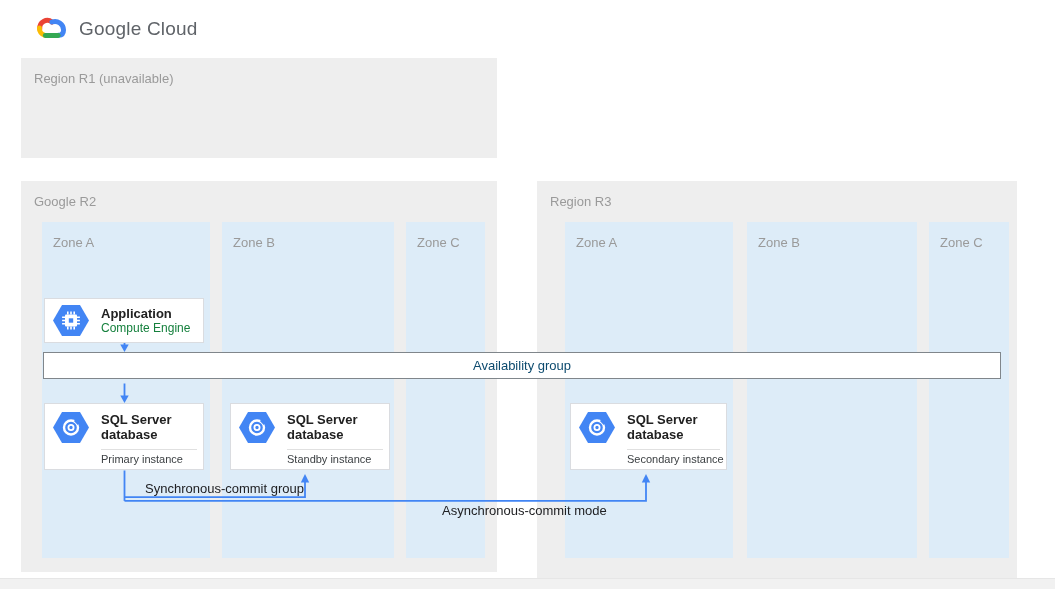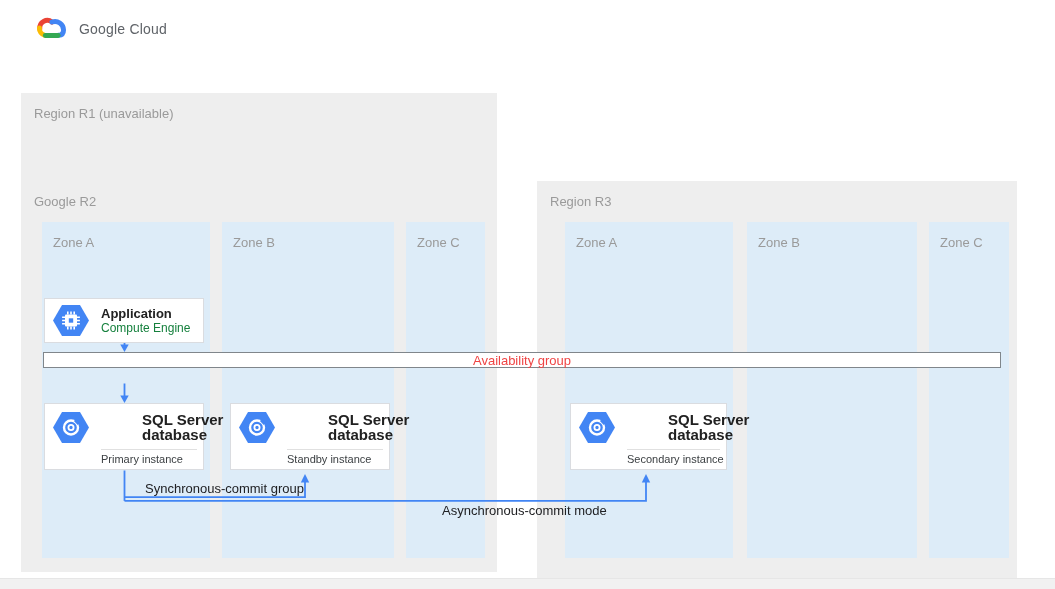--- a/index.html
+++ b/index.html
@@ -1,37 +1,37 @@
 <!DOCTYPE html>
 <html><head>
 <meta charset="utf-8">
 <style>
   html,body{margin:0;padding:0;background:#fff;}
   .page{
     position:relative;width:1055px;height:589px;background:#ffffff;
     font-family:"Liberation Sans","DejaVu Sans",sans-serif;overflow:hidden;
   }
   .logo{position:absolute;left:32px;top:13px;display:flex;align-items:center;gap:9px;}
-  .logo-text{font-size:14px;color:#5f6368;letter-spacing:.2px;}
+  .logo-text{font-size:19px;color:#5f6368;letter-spacing:.2px;}
   .region{position:absolute;background:#eeeeee;}
   .region-label{position:absolute;left:13px;top:13px;font-size:13px;color:#9a9a9a;}
   .zone{position:absolute;background:#ddecf8;}
   .zone-label{position:absolute;left:11px;top:13px;font-size:13px;color:#9a9a9a;}
   .node{position:absolute;background:#ffffff;border:1px solid #dadce0;box-sizing:border-box;}
   .node-icon{position:absolute;left:8px;top:6px;}
   .node-text{position:absolute;left:56px;top:7px;}
   .node-title{font-size:13px;line-height:15px;font-weight:bold;color:#212121;}
   .node-sub{font-size:12px;line-height:15px;color:#15803d;}
-  .sql-title{position:absolute;left:56px;top:8px;width:96px;font-size:15px;line-height:15px;font-weight:bold;color:#212121;margin-left:41px;}
+  .sql-title{position:absolute;left:56px;top:8px;width:96px;font-size:13px;line-height:15px;font-weight:bold;color:#212121;}
   .sql-divider{position:absolute;left:56px;right:6px;top:45px;border-top:1px solid #e0e0e0;}
   .sql-instance{position:absolute;left:56px;top:49px;font-size:11px;color:#3c4043;}
   .availability{
-    position:absolute;left:43px;top:352px;width:958px;height:16px;background:#fff;
+    position:absolute;left:43px;top:352px;width:958px;height:27px;background:#fff;
     border:1px solid #80868b;box-sizing:border-box;display:flex;align-items:center;justify-content:center;
-    font-size:13px;color:#ef4444;
+    font-size:13px;color:#0c4a6e;
   }
   .edge-label{position:absolute;font-size:13px;color:#202124;white-space:nowrap;}
   .overlay{position:absolute;left:0;top:0;pointer-events:none;}
   .bottom-bar{position:absolute;left:0;top:578px;width:1055px;height:11px;background:#f1f1f1;border-top:1px solid #e6e6e6;box-sizing:border-box;}
 </style>
 </head>
 <body>
 
 <div class="page">
 
@@ -42,21 +42,21 @@
           <path d="M8.2,16.5 A8,8 0 0 1 21,9.3" stroke="#ea4335"></path>
           <path d="M7.8,15.5 A7.6,7.6 0 0 0 13.5,23.3" stroke="#fbbc04"></path>
           <path d="M21,9.3 A9,9 0 0 1 33.2,17.6 Q33.2,22.9 28,23.3" stroke="#4285f4"></path>
           <path d="M14,23.4 H27.5" stroke="#34a853"></path>
         </g>
       </svg>
     </span>
     <span class="logo-text">Google Cloud</span>
   </div>
 
-  <div class="region" style="left:21px;top:58px;width:476px;height:100px;margin-top:35px;">
+  <div class="region" style="left:21px;top:58px;width:476px;height:100px;">
     <div class="region-label">Region R1 (unavailable)</div>
   </div>
 
   <div class="region" style="left:21px;top:181px;width:476px;height:391px;">
     <div class="region-label">Google R2</div>
     <div class="zone" style="left:21px;top:41px;width:168px;height:336px;">
       <div class="zone-label">Zone A</div>
     </div>
     <div class="zone" style="left:201px;top:41px;width:172px;height:336px;">
       <div class="zone-label">Zone B</div>

